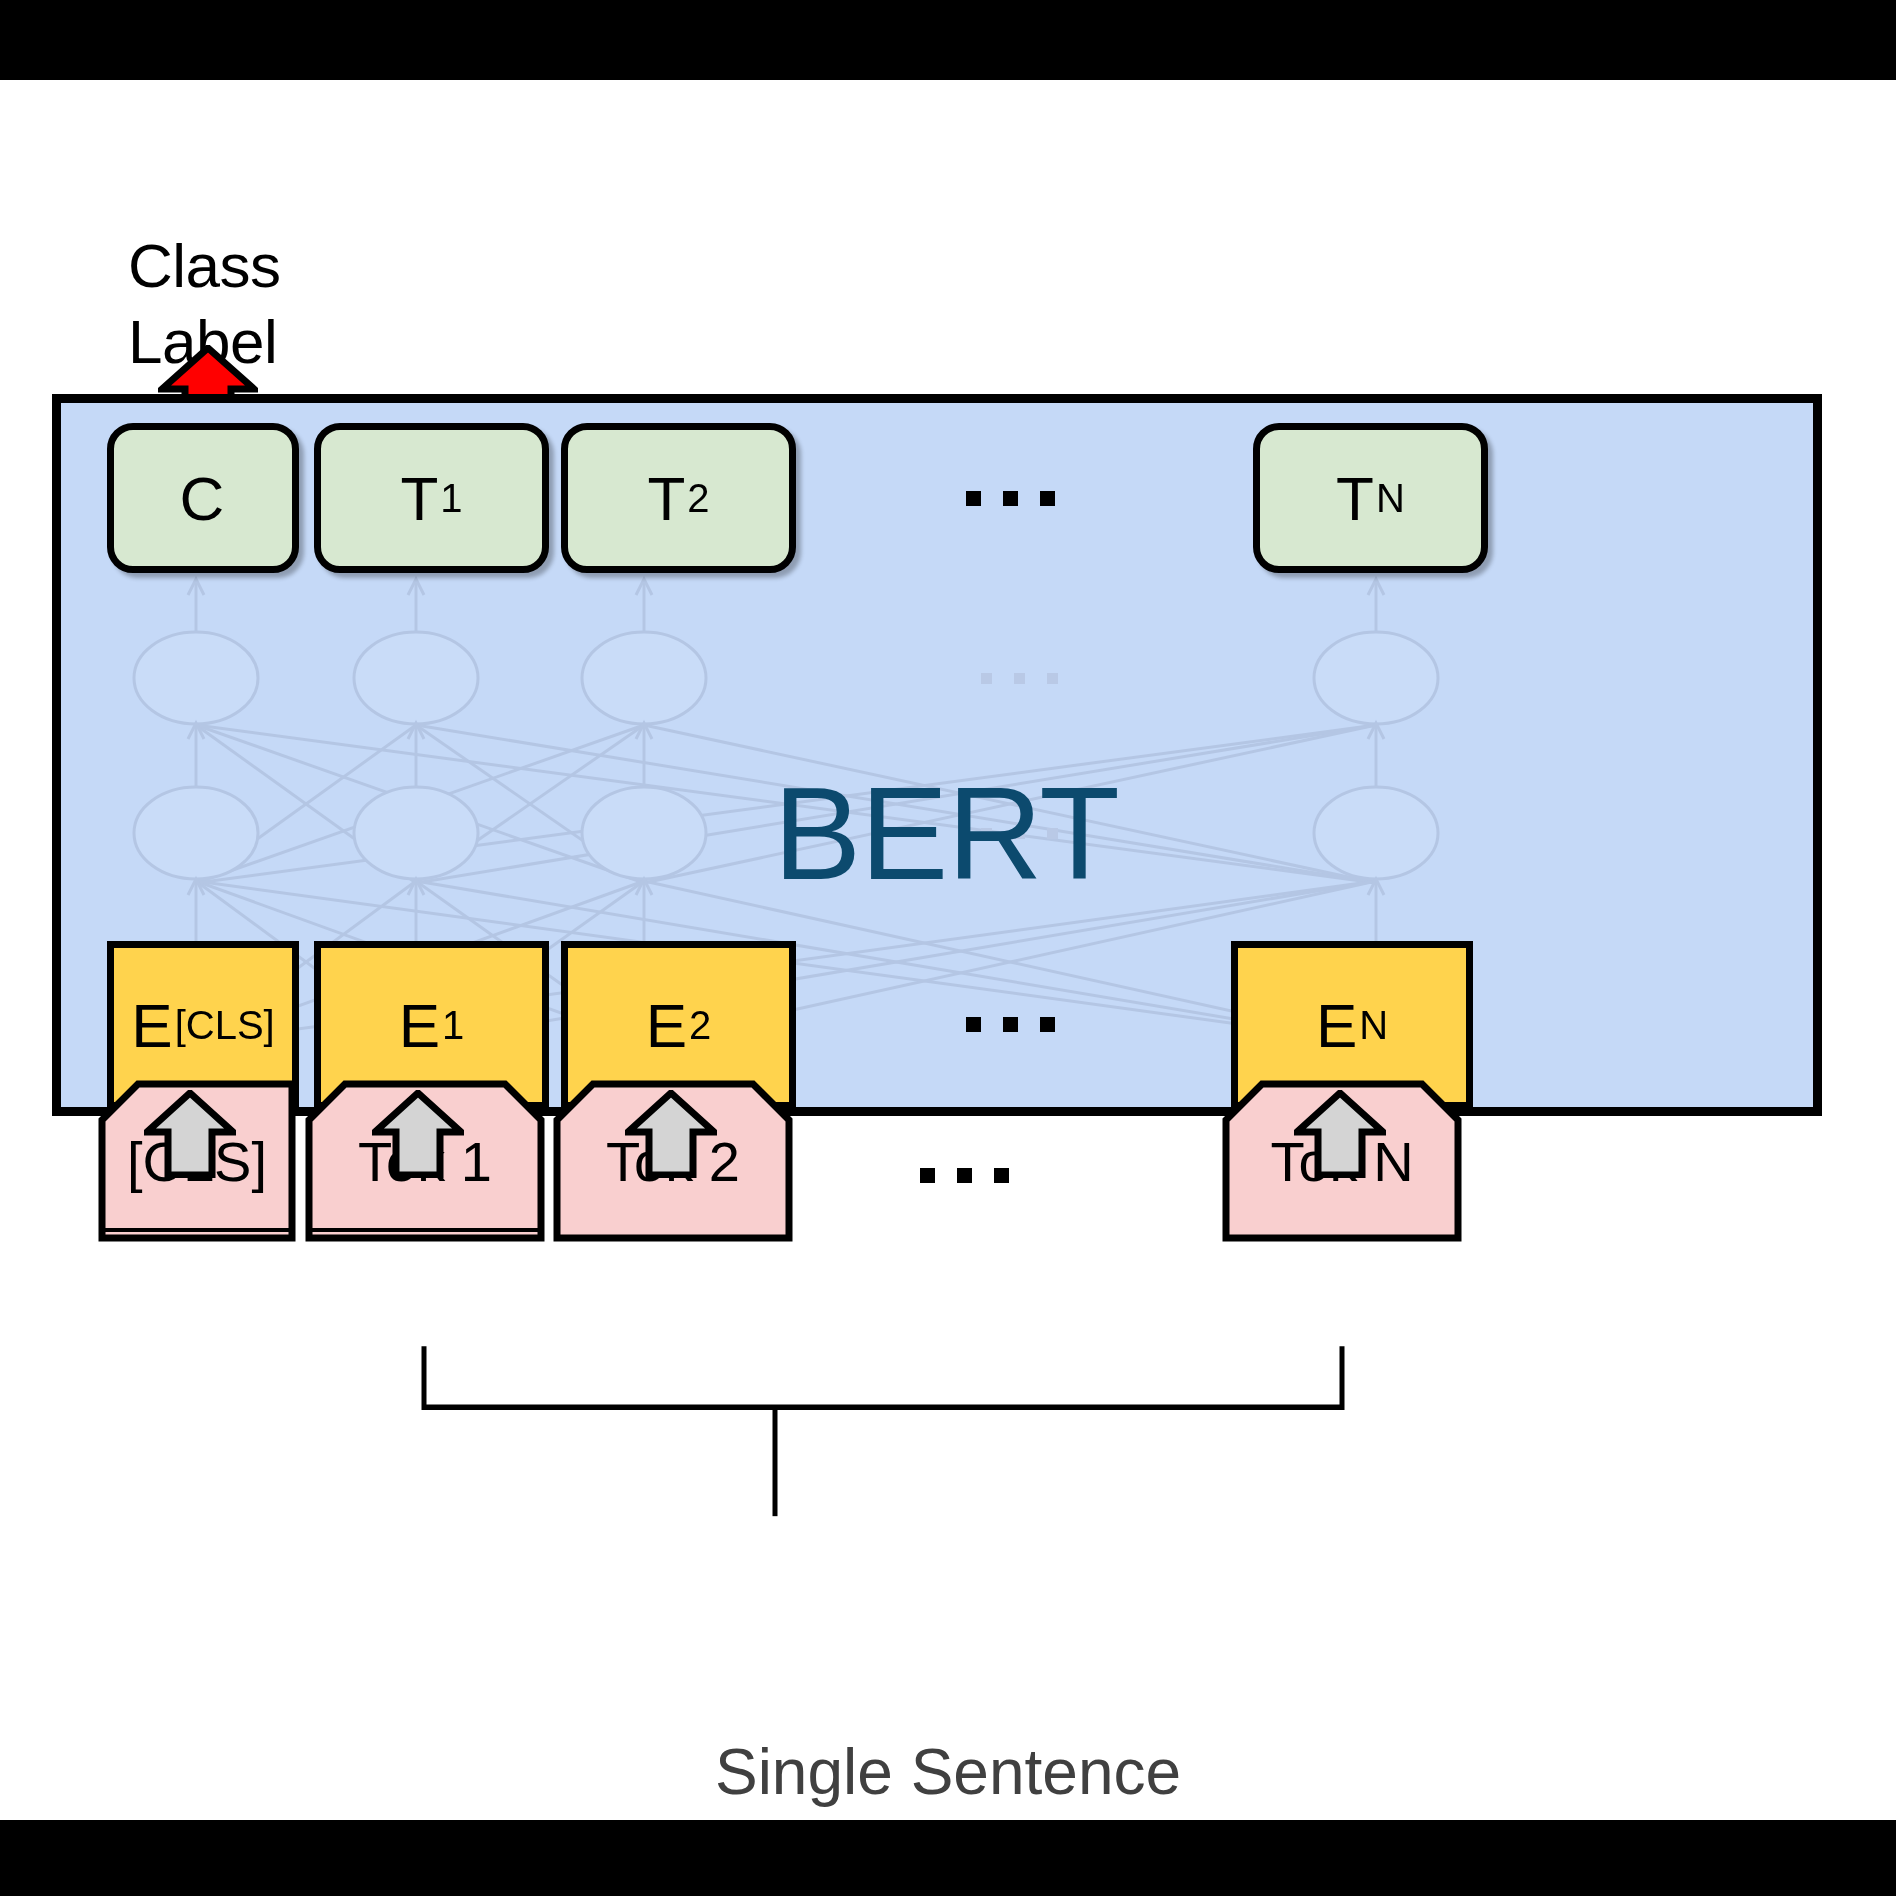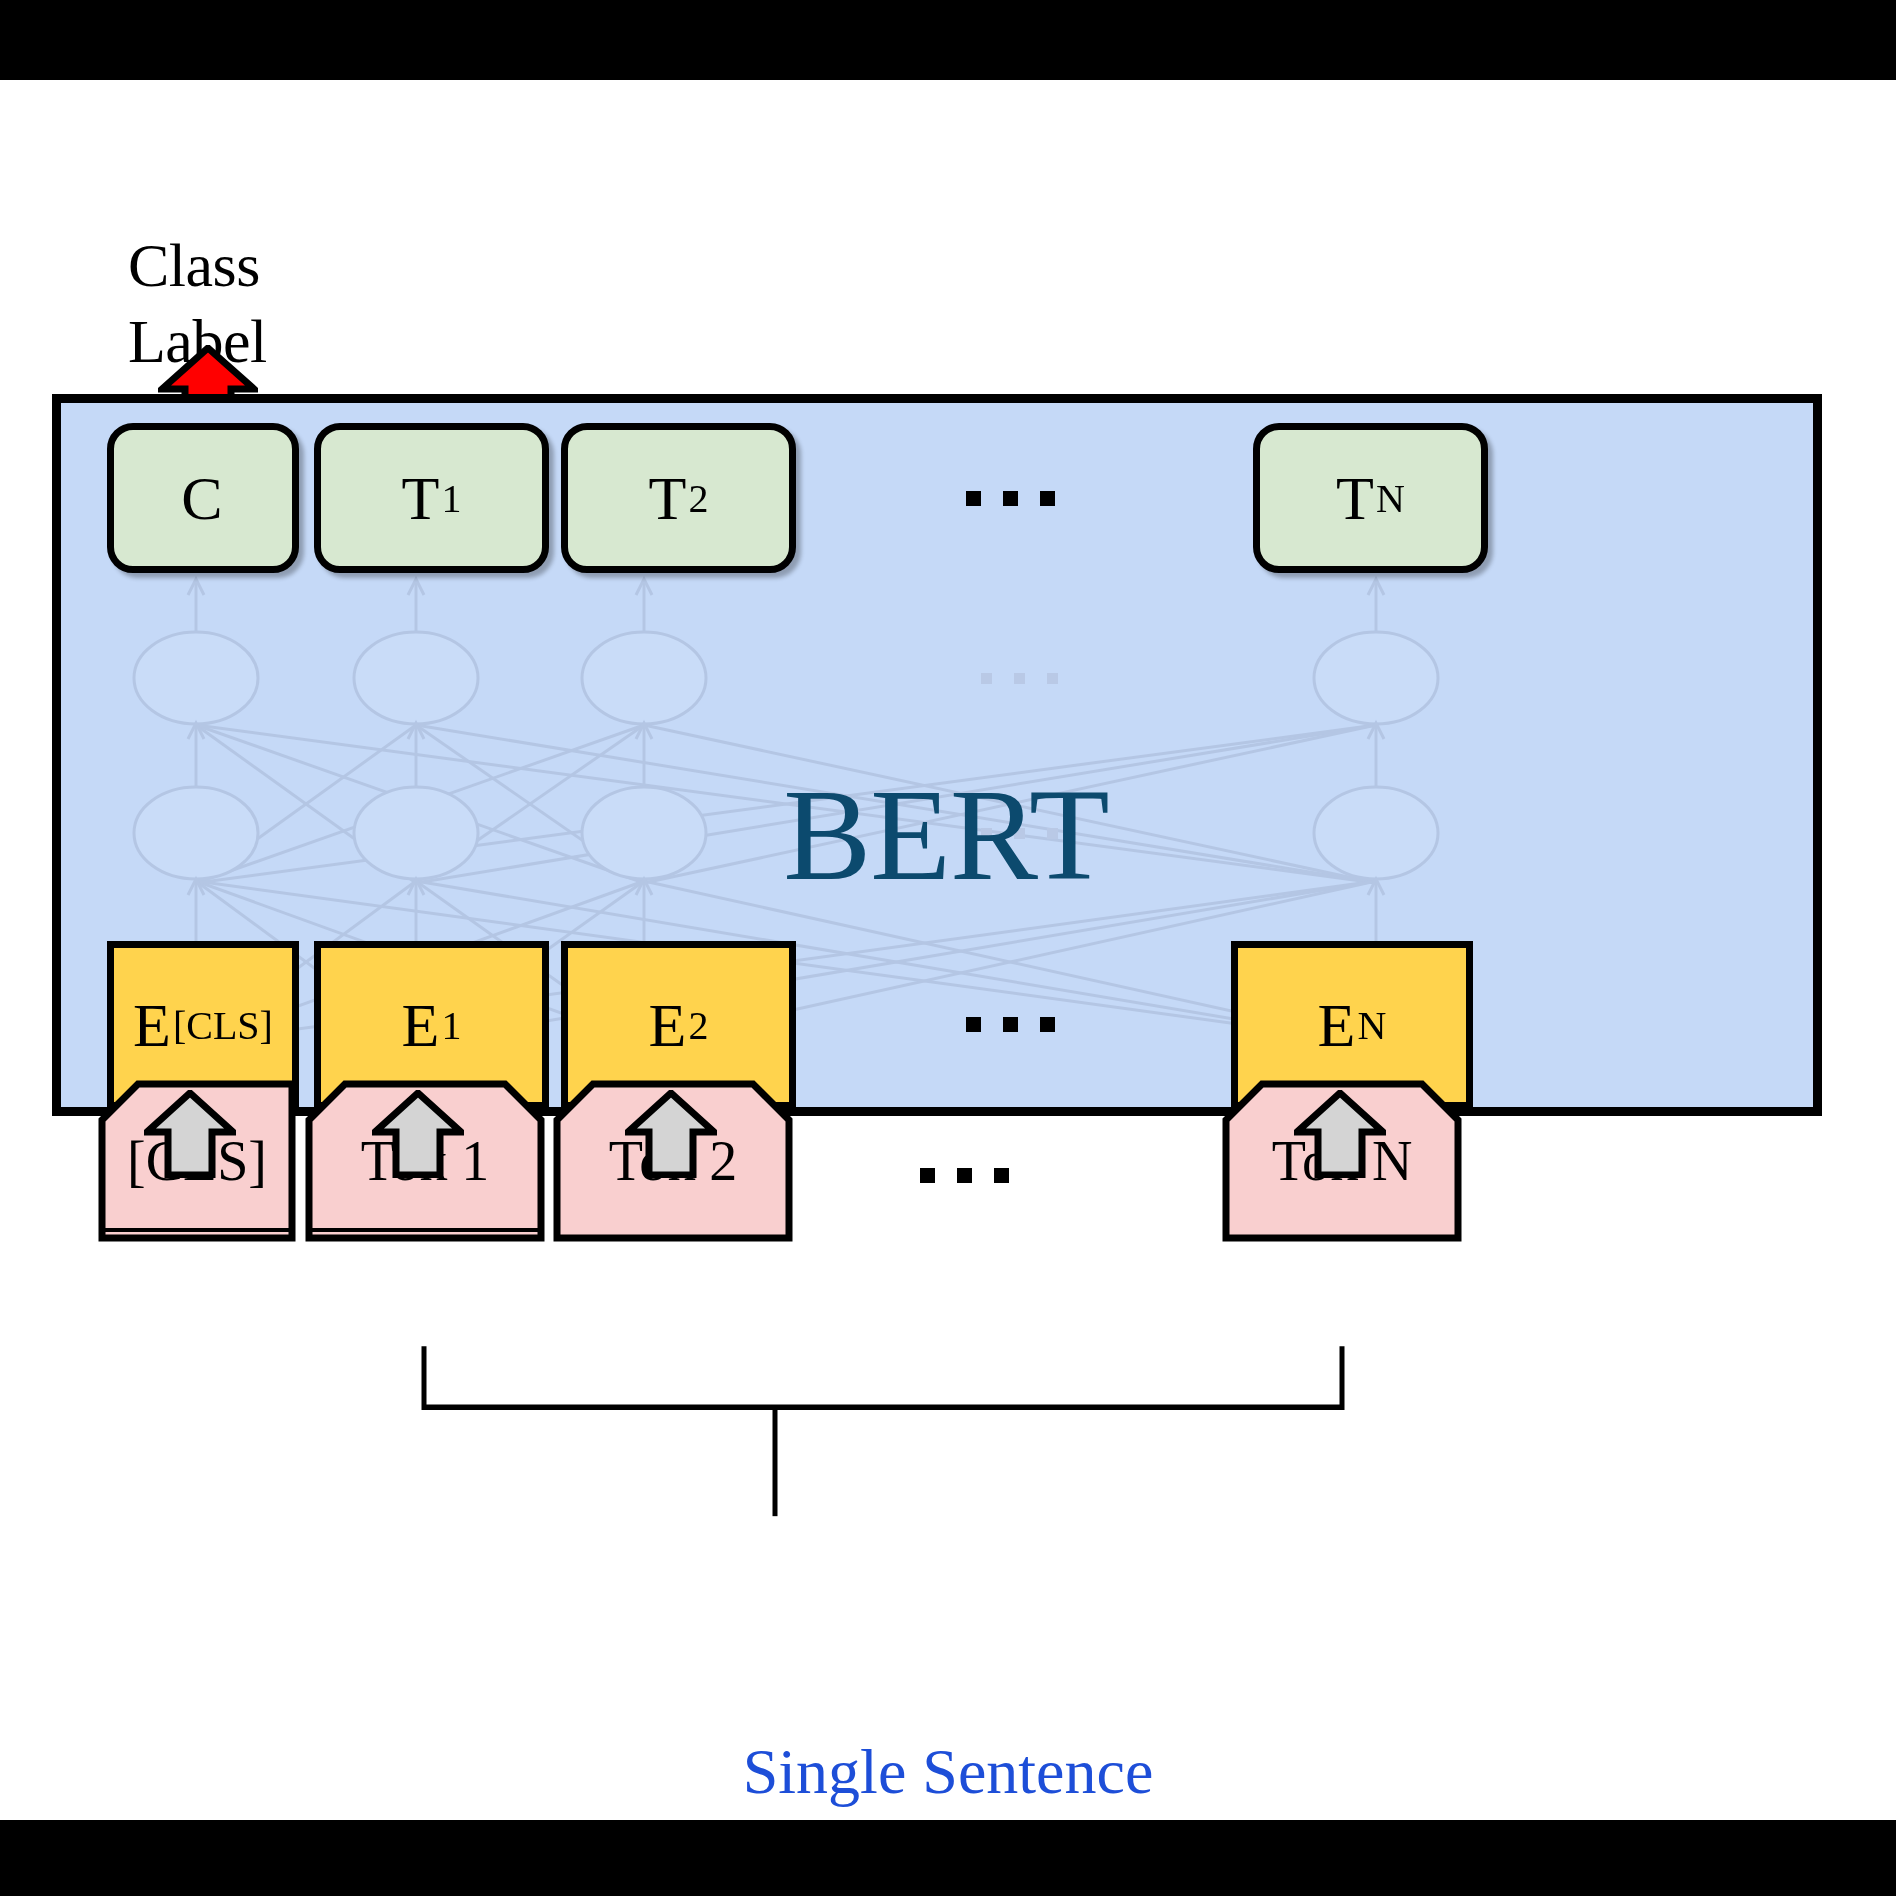--- a/index.html
+++ b/index.html
@@ -5,21 +5,21 @@
   html, body {
     margin: 0;
     padding: 0;
     background: #000000;
   }
   #canvas {
     position: relative;
     width: 1896px;
     height: 1896px;
     background: #000000;
-    font-family: Liberation Serif, serif;
+    font-family: Liberation Sans, sans-serif;
     overflow: hidden;
   }
   
   #page {
     position: absolute;
     left: 0;
     top: 80px;
     width: 1896px;
     height: 1740px;
     background: #ffffff;
@@ -160,21 +160,21 @@
   
   #bracket { position: absolute; left: 0; top: 0; width: 1896px; height: 1896px; pointer-events:none; }
 
   #sentence-label {
     position: absolute;
     left: 0;
     top: 1655px;
     width: 1896px;
     text-align: center;
     font-size: 64px;
-    color: #1d4ed8;
+    color: #404040;
   }
 </style>
 </head>
 <body>
 
 <div id="canvas">
 
   <div id="page">
 
     <div id="class-label">Class

